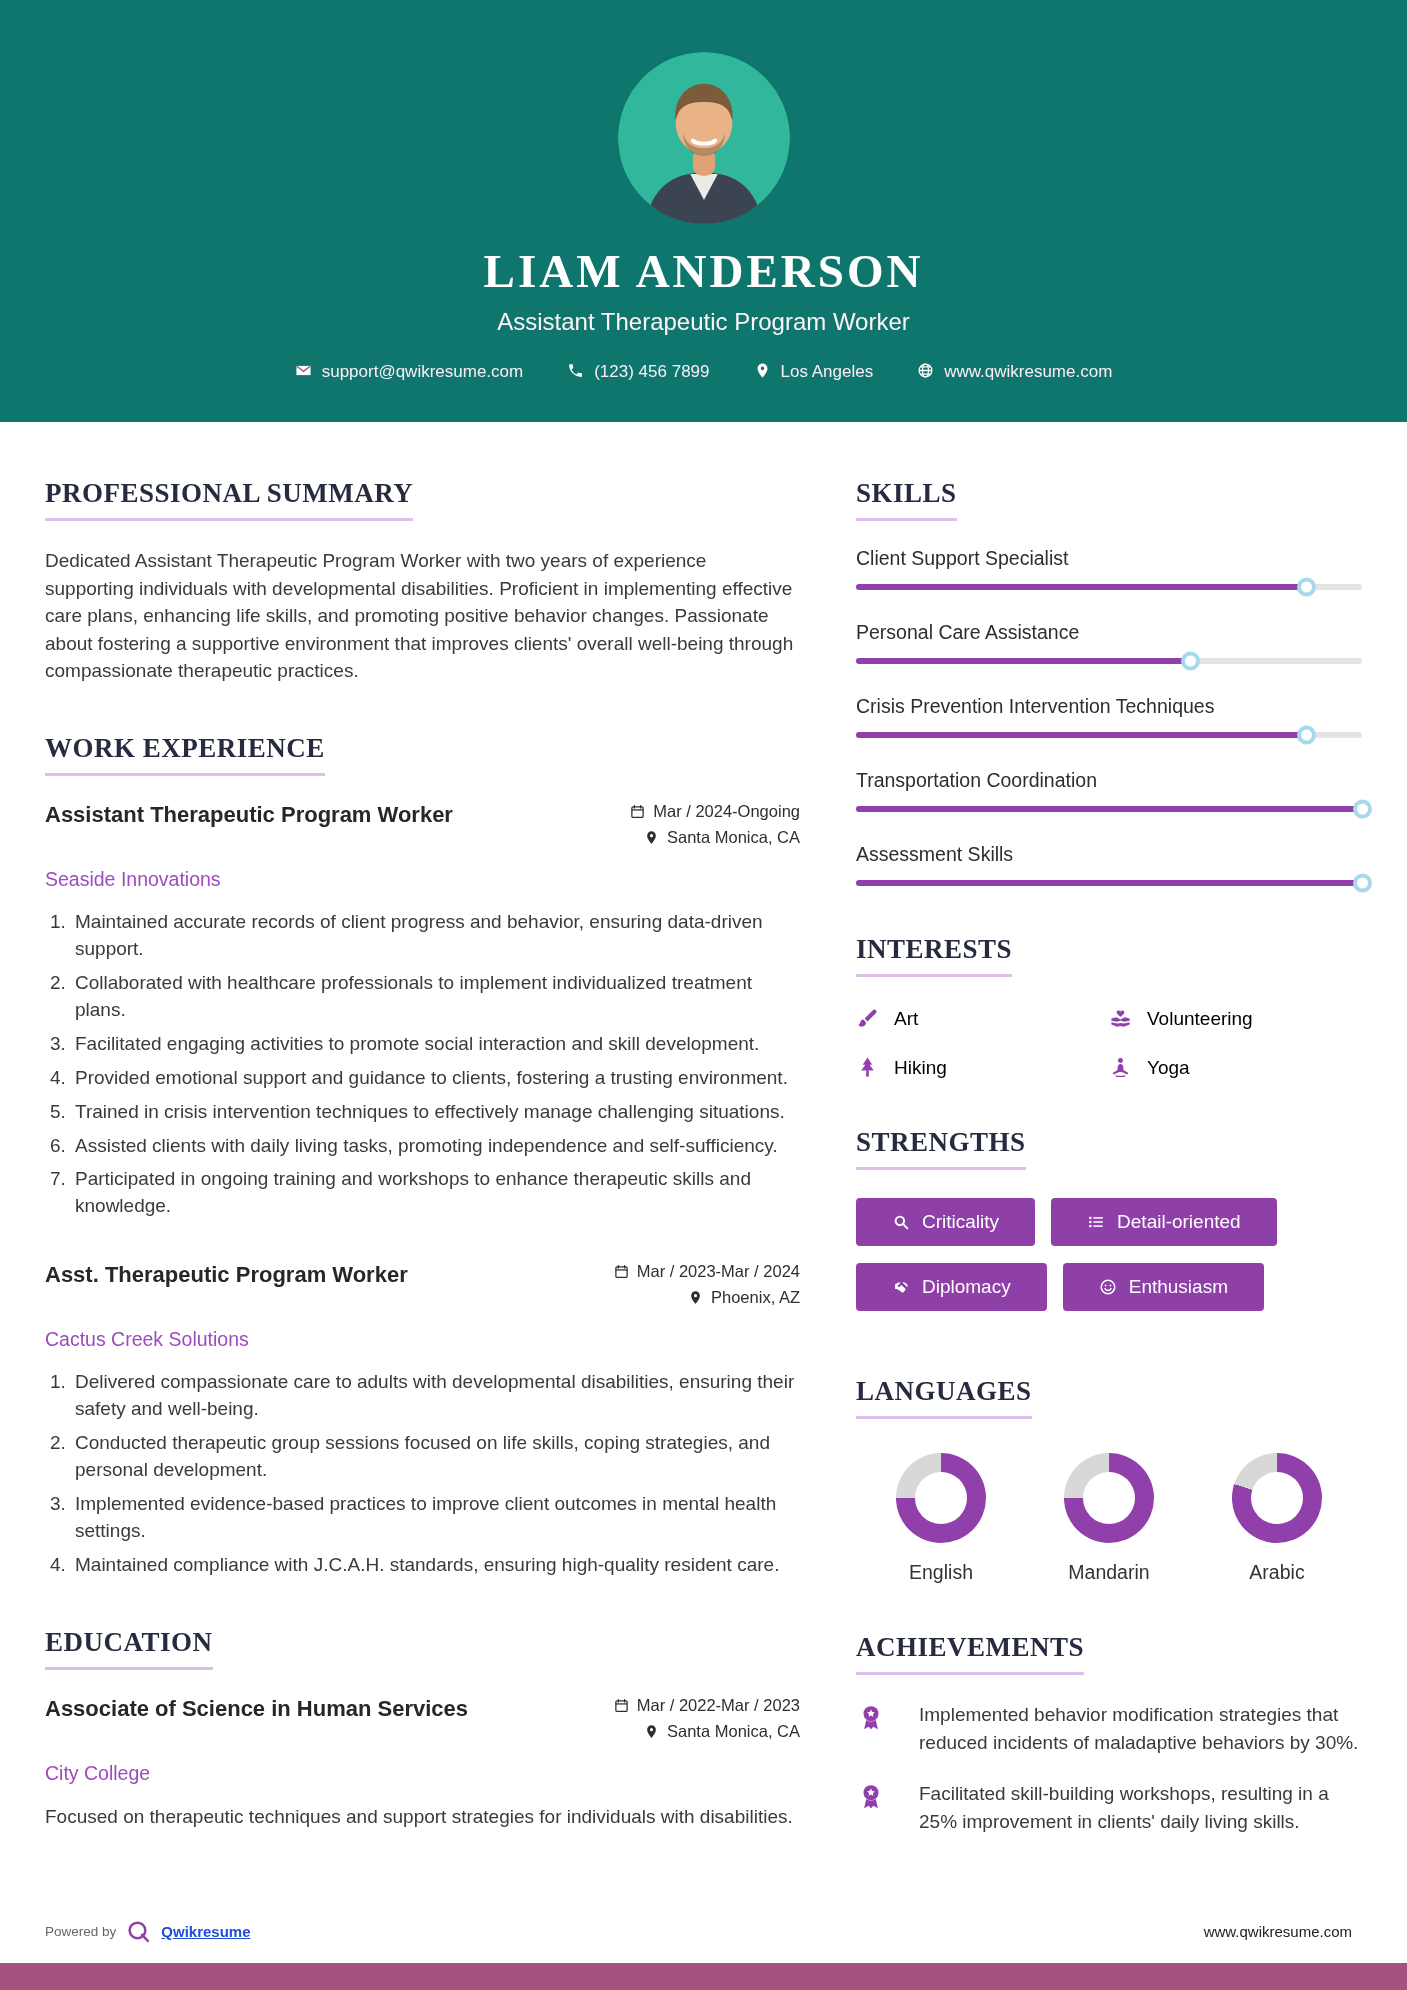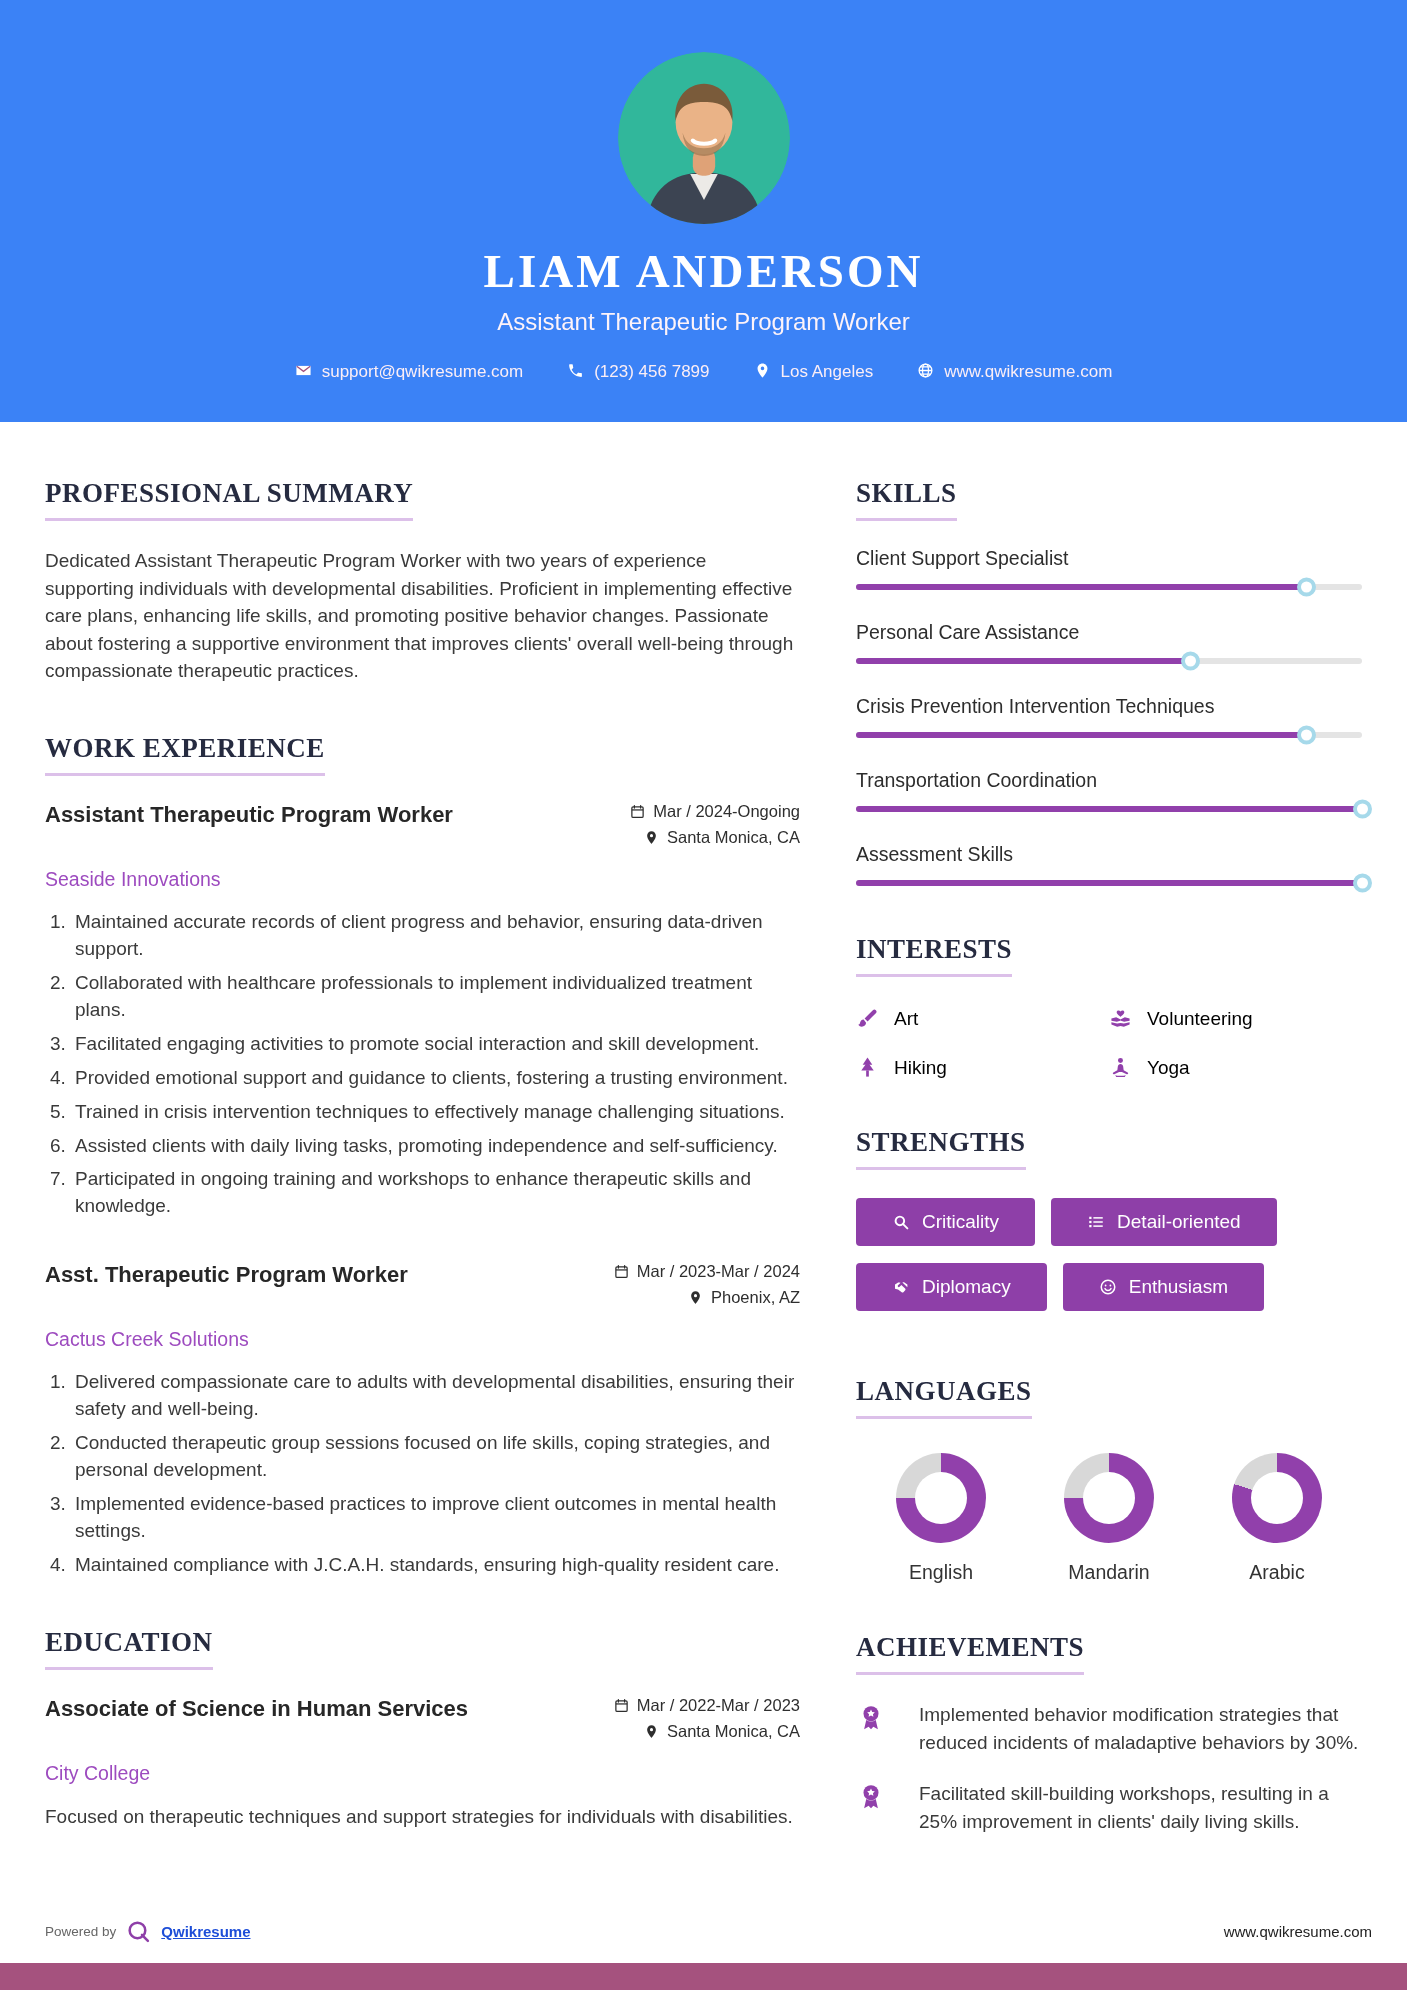--- a/index.html
+++ b/index.html
@@ -1,20 +1,20 @@
 <!DOCTYPE html>
 <html><head>
 <meta charset="utf-8">
 <style>
   * { margin:0; padding:0; box-sizing:border-box; }
   body { font-family:"Liberation Sans", sans-serif; background:#fff; }
   .page { position:relative; width:1407px; min-height:1990px; margin:0 auto; background:#fff; overflow:hidden; }
 
   
-  .header { background:#3b82f6; padding:52px 60px 40px; text-align:center; color:#fff; }
+  .header { background:#0f766e; padding:52px 60px 40px; text-align:center; color:#fff; }
   .avatar { width:172px; height:172px; border-radius:50%; overflow:hidden; margin:0 auto; }
   .avatar svg { display:block; width:100%; height:100%; }
   .name { font-family:"Liberation Serif", serif; font-weight:bold; font-size:47px; letter-spacing:3px; margin-top:20px; color:#fff; }
   .job-title { font-size:24px; margin-top:10px; color:#fdf3f9; }
   .contact-row { display:flex; justify-content:center; align-items:center; gap:44px; margin-top:26px; font-size:17px; color:#fbeef6; }
   .contact-item { display:flex; align-items:flex-start; gap:10px; }
   .contact-item .ic { width:17px; height:17px; color:#fff; flex:0 0 auto; }
   .ic svg { display:block; width:100%; height:100%; }
 
   
@@ -64,21 +64,21 @@
   .donut { width:90px; height:90px; border-radius:50%; margin:0 auto; position:relative; background:#d8d8d8; }
   .donut::after { content:''; position:absolute; inset:19px; background:#fff; border-radius:50%; }
   .lang-label { margin-top:18px; font-size:19.5px; color:#333; }
 
   
   .ach { display:flex; gap:33px; margin-bottom:24px; }
   .ach .ic { width:30px; height:30px; color:#9140ab; flex:0 0 auto; margin-top:2px; }
   .ach-text { font-size:19px; line-height:1.45; color:#3a3a3a; }
 
   
-  .footer-row { position:absolute; left:45px; right:35px; bottom:46px; display:flex; justify-content:space-between; align-items:center; }
+  .footer-row { position:absolute; left:45px; right:55px; bottom:46px; display:flex; justify-content:space-between; align-items:center; }
   .powered { display:flex; align-items:center; gap:10px; }
   .powered-label { font-size:13.5px; color:#666; }
   .brand-logo { width:25px; height:25px; }
   .brand-name { font-size:15px; color:#1d4ed8; text-decoration:underline; font-weight:bold; }
   .footer-site { font-size:15px; color:#222; }
   .bottom-bar { position:absolute; left:0; right:0; bottom:0; height:27px; background:#a5527e; }
 </style>
 </head>
 <body>
 

